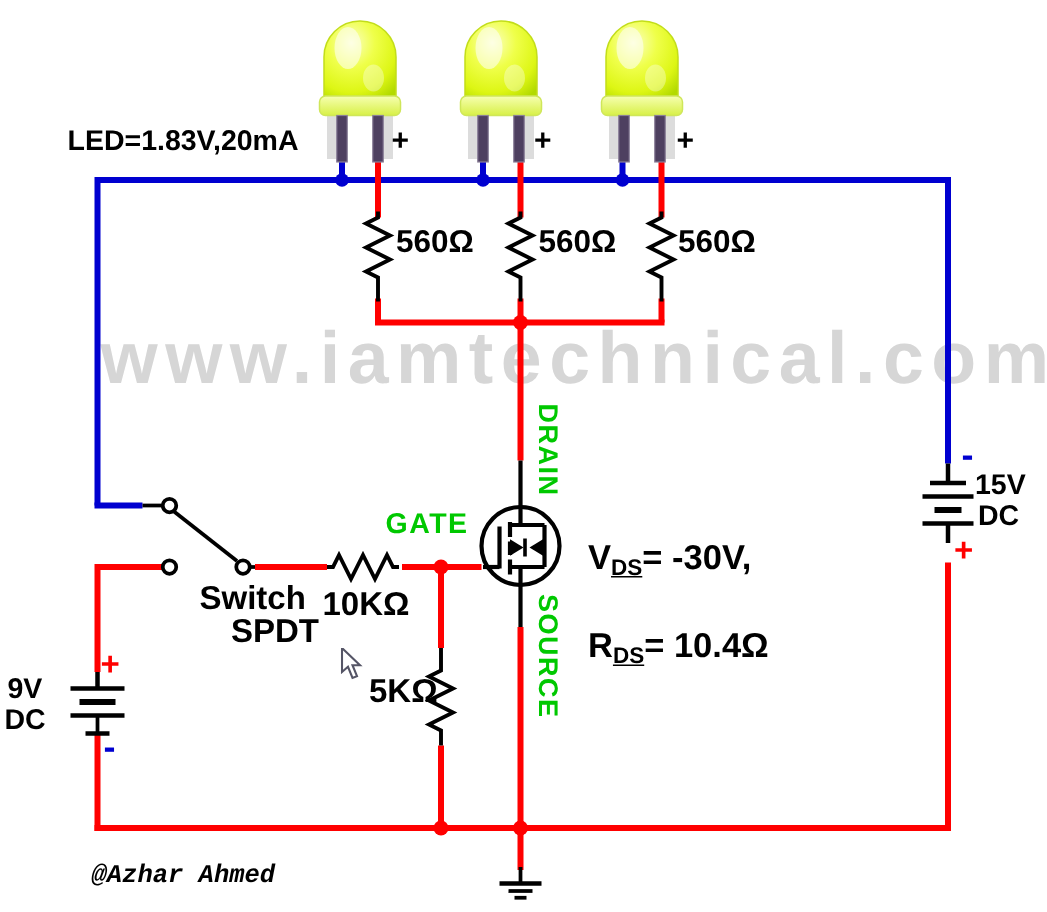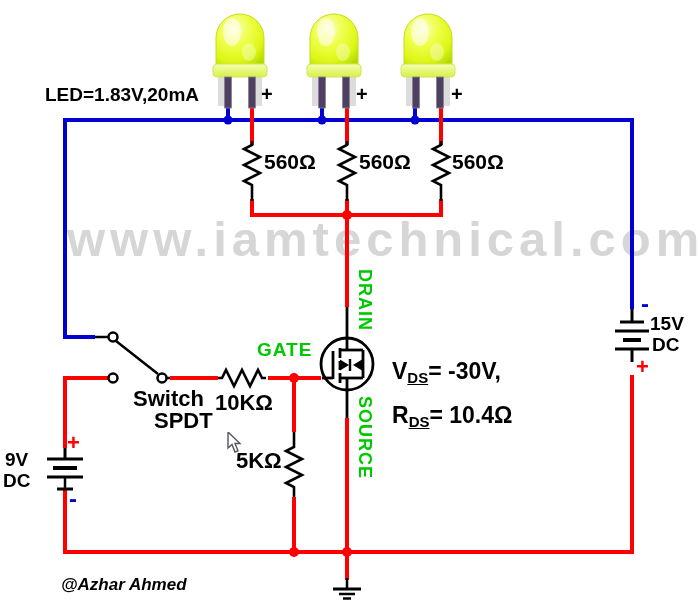--- a/index.html
+++ b/index.html
@@ -182,37 +182,37 @@
   <div class="lbl" style="left:264px;top:151px;font-size:21px;">560Ω</div>
   <div class="lbl" style="left:359px;top:151px;font-size:21px;">560Ω</div>
   <div class="lbl" style="left:452px;top:151px;font-size:21px;">560Ω</div>
 
   <div class="lbl green vert" style="left:374px;top:269px;font-size:18px;">DRAIN</div>
   <div class="lbl green" style="left:257px;top:340px;font-size:19px;letter-spacing:1px;">GATE</div>
   <div class="lbl green vert" style="left:374px;top:396px;font-size:18px;">SOURCE</div>
 
 
   <div class="spec" style="left:392px;top:360px;"><span>V</span><span class="sub">DS</span><span>= -30V,</span></div>
-  <div class="spec" style="left:392px;top:404px;"><span>R</span><span class="sub">DS</span><span>= 10.4Ω</span></div>
+  <div class="spec" style="left:392px;top:419px;"><span>R</span><span class="sub">DS</span><span>= 10.4Ω</span></div>
 
   <div class="lbl" style="left:101px;top:388px;font-size:22px;margin-left:32px;">Switch</div>
   <div class="lbl" style="left:106px;top:410px;font-size:22px;margin-left:48px;">SPDT</div>
 
   <div class="lbl" style="left:215px;top:392px;font-size:22px;">10KΩ</div>
-  <div class="lbl" style="left:236px;top:450px;font-size:22px;">5KΩ</div>
+  <div class="lbl" style="left:246px;top:450px;font-size:22px;">5KΩ</div>
 
   <div class="lbl" style="left:5px;top:450px;font-size:19px;text-align:center;">9V</div>
   <div class="lbl" style="left:3px;top:471px;font-size:19px;">DC</div>
   <div class="lbl red" style="left:67px;top:432px;font-size:22px;">+</div>
   <div class="lbl blue" style="left:69px;top:487px;font-size:24px;">-</div>
 
   <div class="lbl" style="left:650px;top:314px;font-size:19px;">15V</div>
   <div class="lbl" style="left:652px;top:335px;font-size:19px;">DC</div>
   <div class="lbl blue" style="left:641px;top:292px;font-size:24px;">-</div>
   <div class="lbl red" style="left:636px;top:356px;font-size:22px;">+</div>
 
-  <div class="lbl footer" style="left:61px;top:576px;font-size:17px;">@Azhar Ahmed</div>
+  <div class="lbl footer" style="left:61px;top:576px;font-size:17px;font-family:Liberation Mono, monospace;">@Azhar Ahmed</div>
 
   <svg id="cursor" width="16" height="23" viewBox="0 0 16 23">
     <polygon points="1,0 1,16 5,12.5 8,20 11,18.8 8,11.5 13,11.5" fill="#ffffff" stroke="#555566" stroke-width="1.4"></polygon>
   </svg>
 
 </div>
 
 </body></html>

